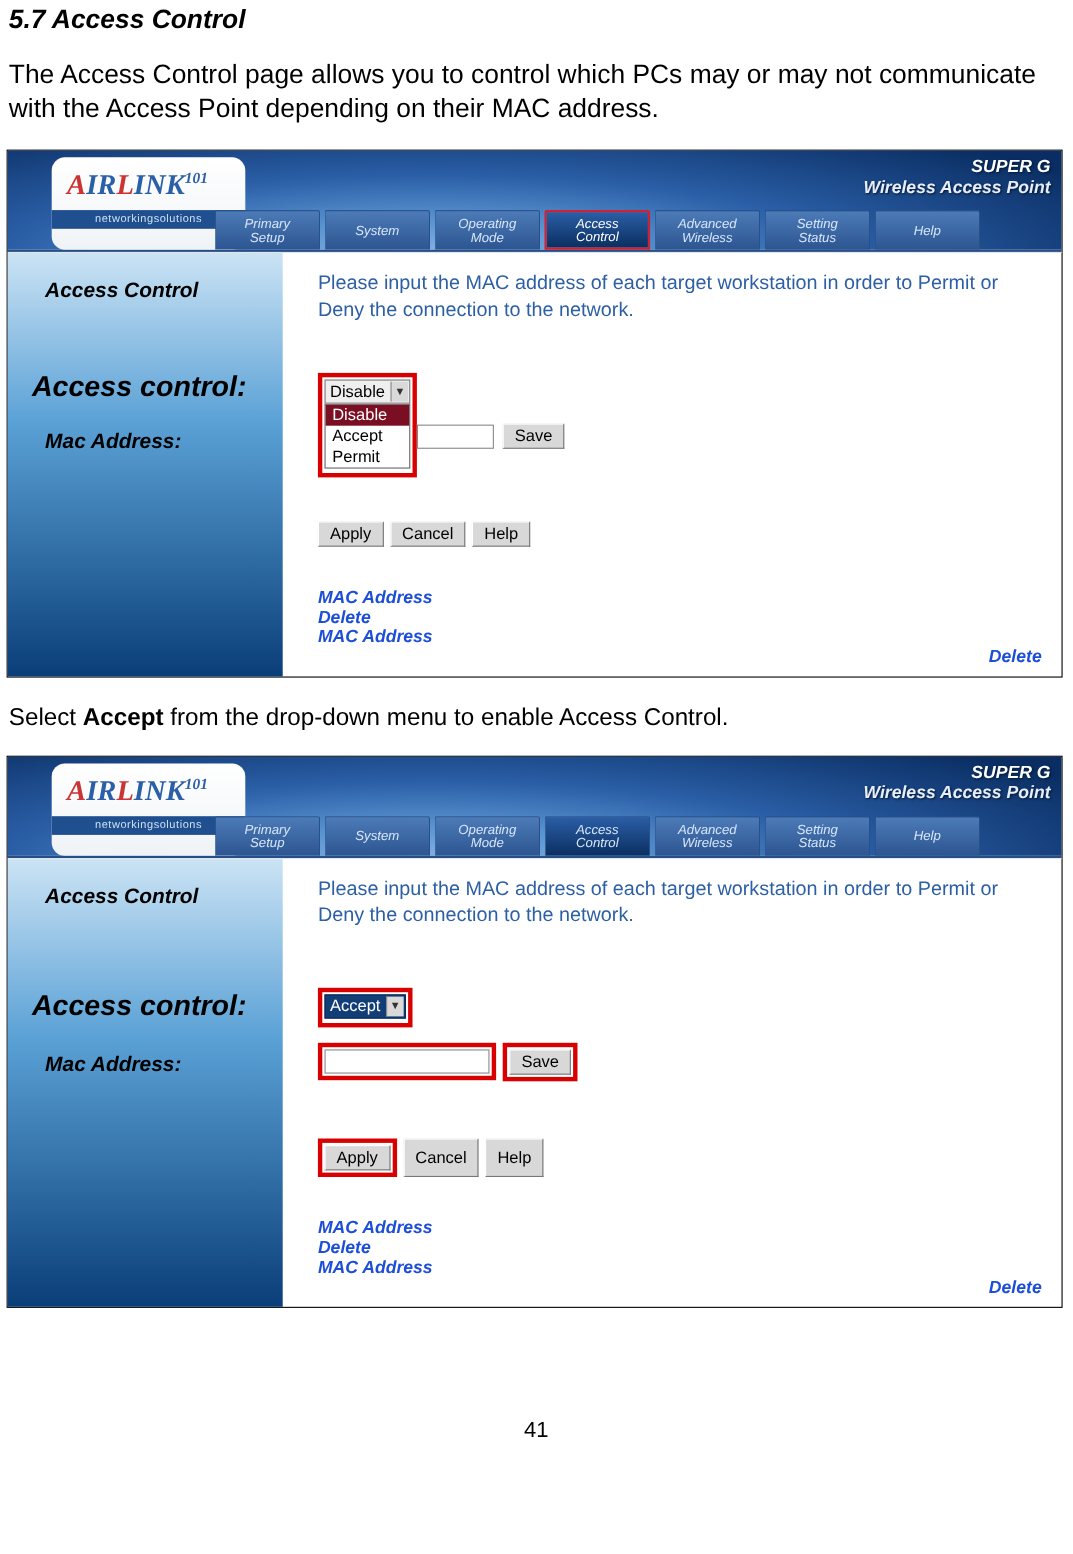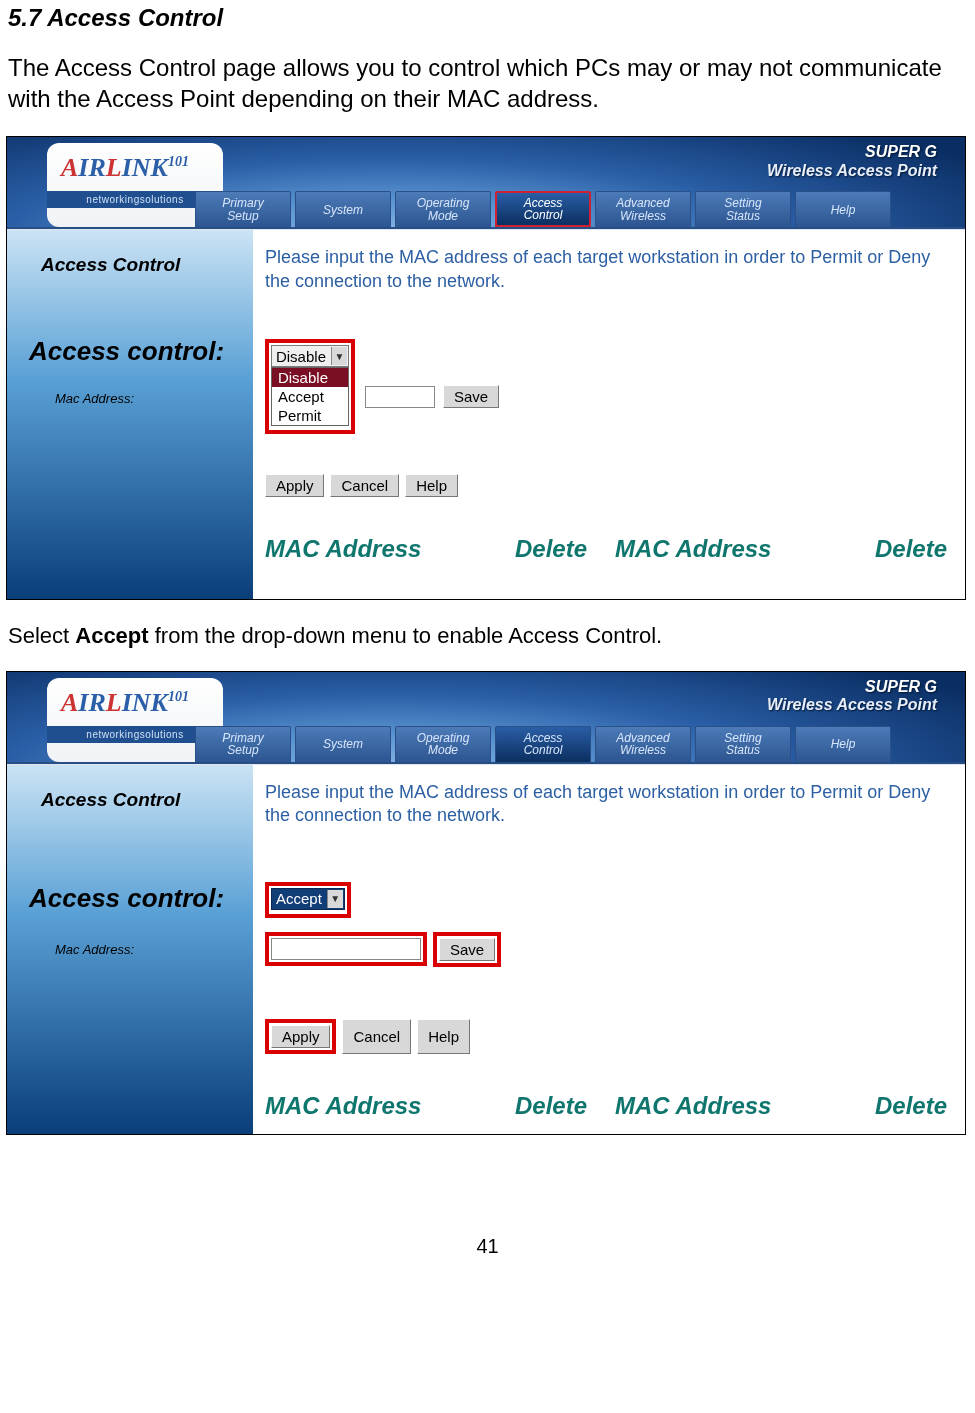--- a/index.html
+++ b/index.html
@@ -62,21 +62,21 @@
     background: #1f4f8f;
     color: #cfe0f5;
     font-size: 10px;
     letter-spacing: 0.5px;
     text-align: center;
     padding: 3px 0;
     margin-top: 8px;
   }
   .brand-right {
     position: absolute;
-    right: 28px; top: 6px;
+    right: 10px; top: 6px;
     color: #e7eef9;
     font-style: italic;
     font-weight: bold;
     font-size: 16px;
     text-align: right;
     text-shadow: 1px 1px 2px #021735;
     line-height: 1.15;
   }
   .brand-right .g { color:#fff; }
   .menu {
@@ -127,39 +127,39 @@
     margin-left: 12px;
   }
   .side-label2 {
     font-weight: bold;
     font-style: italic;
     color: #000;
     font-size: 26px;
     margin-top: 60px;
   }
   .side-label3 {
-    font-weight: normal;
+    font-weight: bold;
     font-style: italic;
     color: #000;
-    font-size: 13px;
+    font-size: 19px;
     margin-top: 24px;
-    margin-left: 26px;
+    margin-left: 12px;
   }
   .main {
     flex: 1;
-    padding: 16px 8px 8px 12px;
+    padding: 16px 8px 8px 32px;
     position: relative;
   }
   .desc {
     color: #2c5fa4;
     font-size: 18px;
     line-height: 1.3;
     padding-right: 4px;
   }
-  .ctrl-row { margin-top: 46px; display:flex; align-items:flex-start; gap:16px;}
+  .ctrl-row { margin-top: 46px; display:flex; align-items:flex-start; gap:6px;}
   .mac-row { margin-top: 10px; display:flex; align-items:center; gap:6px;}
   .dropdown-wrap {
     border: 4px solid #d80000;
     padding: 2px 2px 4px 2px;
     display: inline-block;
     background:#fff;
   }
   .dropdown {
     display:flex;
     align-items:center;
@@ -185,24 +185,25 @@
   .btn3d{
     background:#d8d8d8;border:1px solid #777;border-top-color:#fff;border-left-color:#fff;
     font-size:15px;padding:2px 10px;color:#000;
   }
   .btn-wrap-red{border:4px solid #d80000;display:inline-block;padding:2px;}
   .action-row{ margin-top:40px; display:flex; gap:6px;}
   .action-row2{ margin-top:52px; display:flex; gap:6px;}
   .table-head{
     display:flex;
     margin-top:38px;
-    color:#0f766e;
+    color:#1d4ed8;
     font-weight:bold;
     font-style:italic;
-    font-size:24px;
+    font-size:16px;
+    flex-direction:column;
   }
   .th1{width:250px;}
   .th2{width:100px;}
   .th3{width:260px;}
   .th4{flex:1;text-align:right;padding-right:10px;}
   .page-num{
     text-align:center;
     font-size:20px;
     margin-top:100px;
     padding-bottom:10px;

